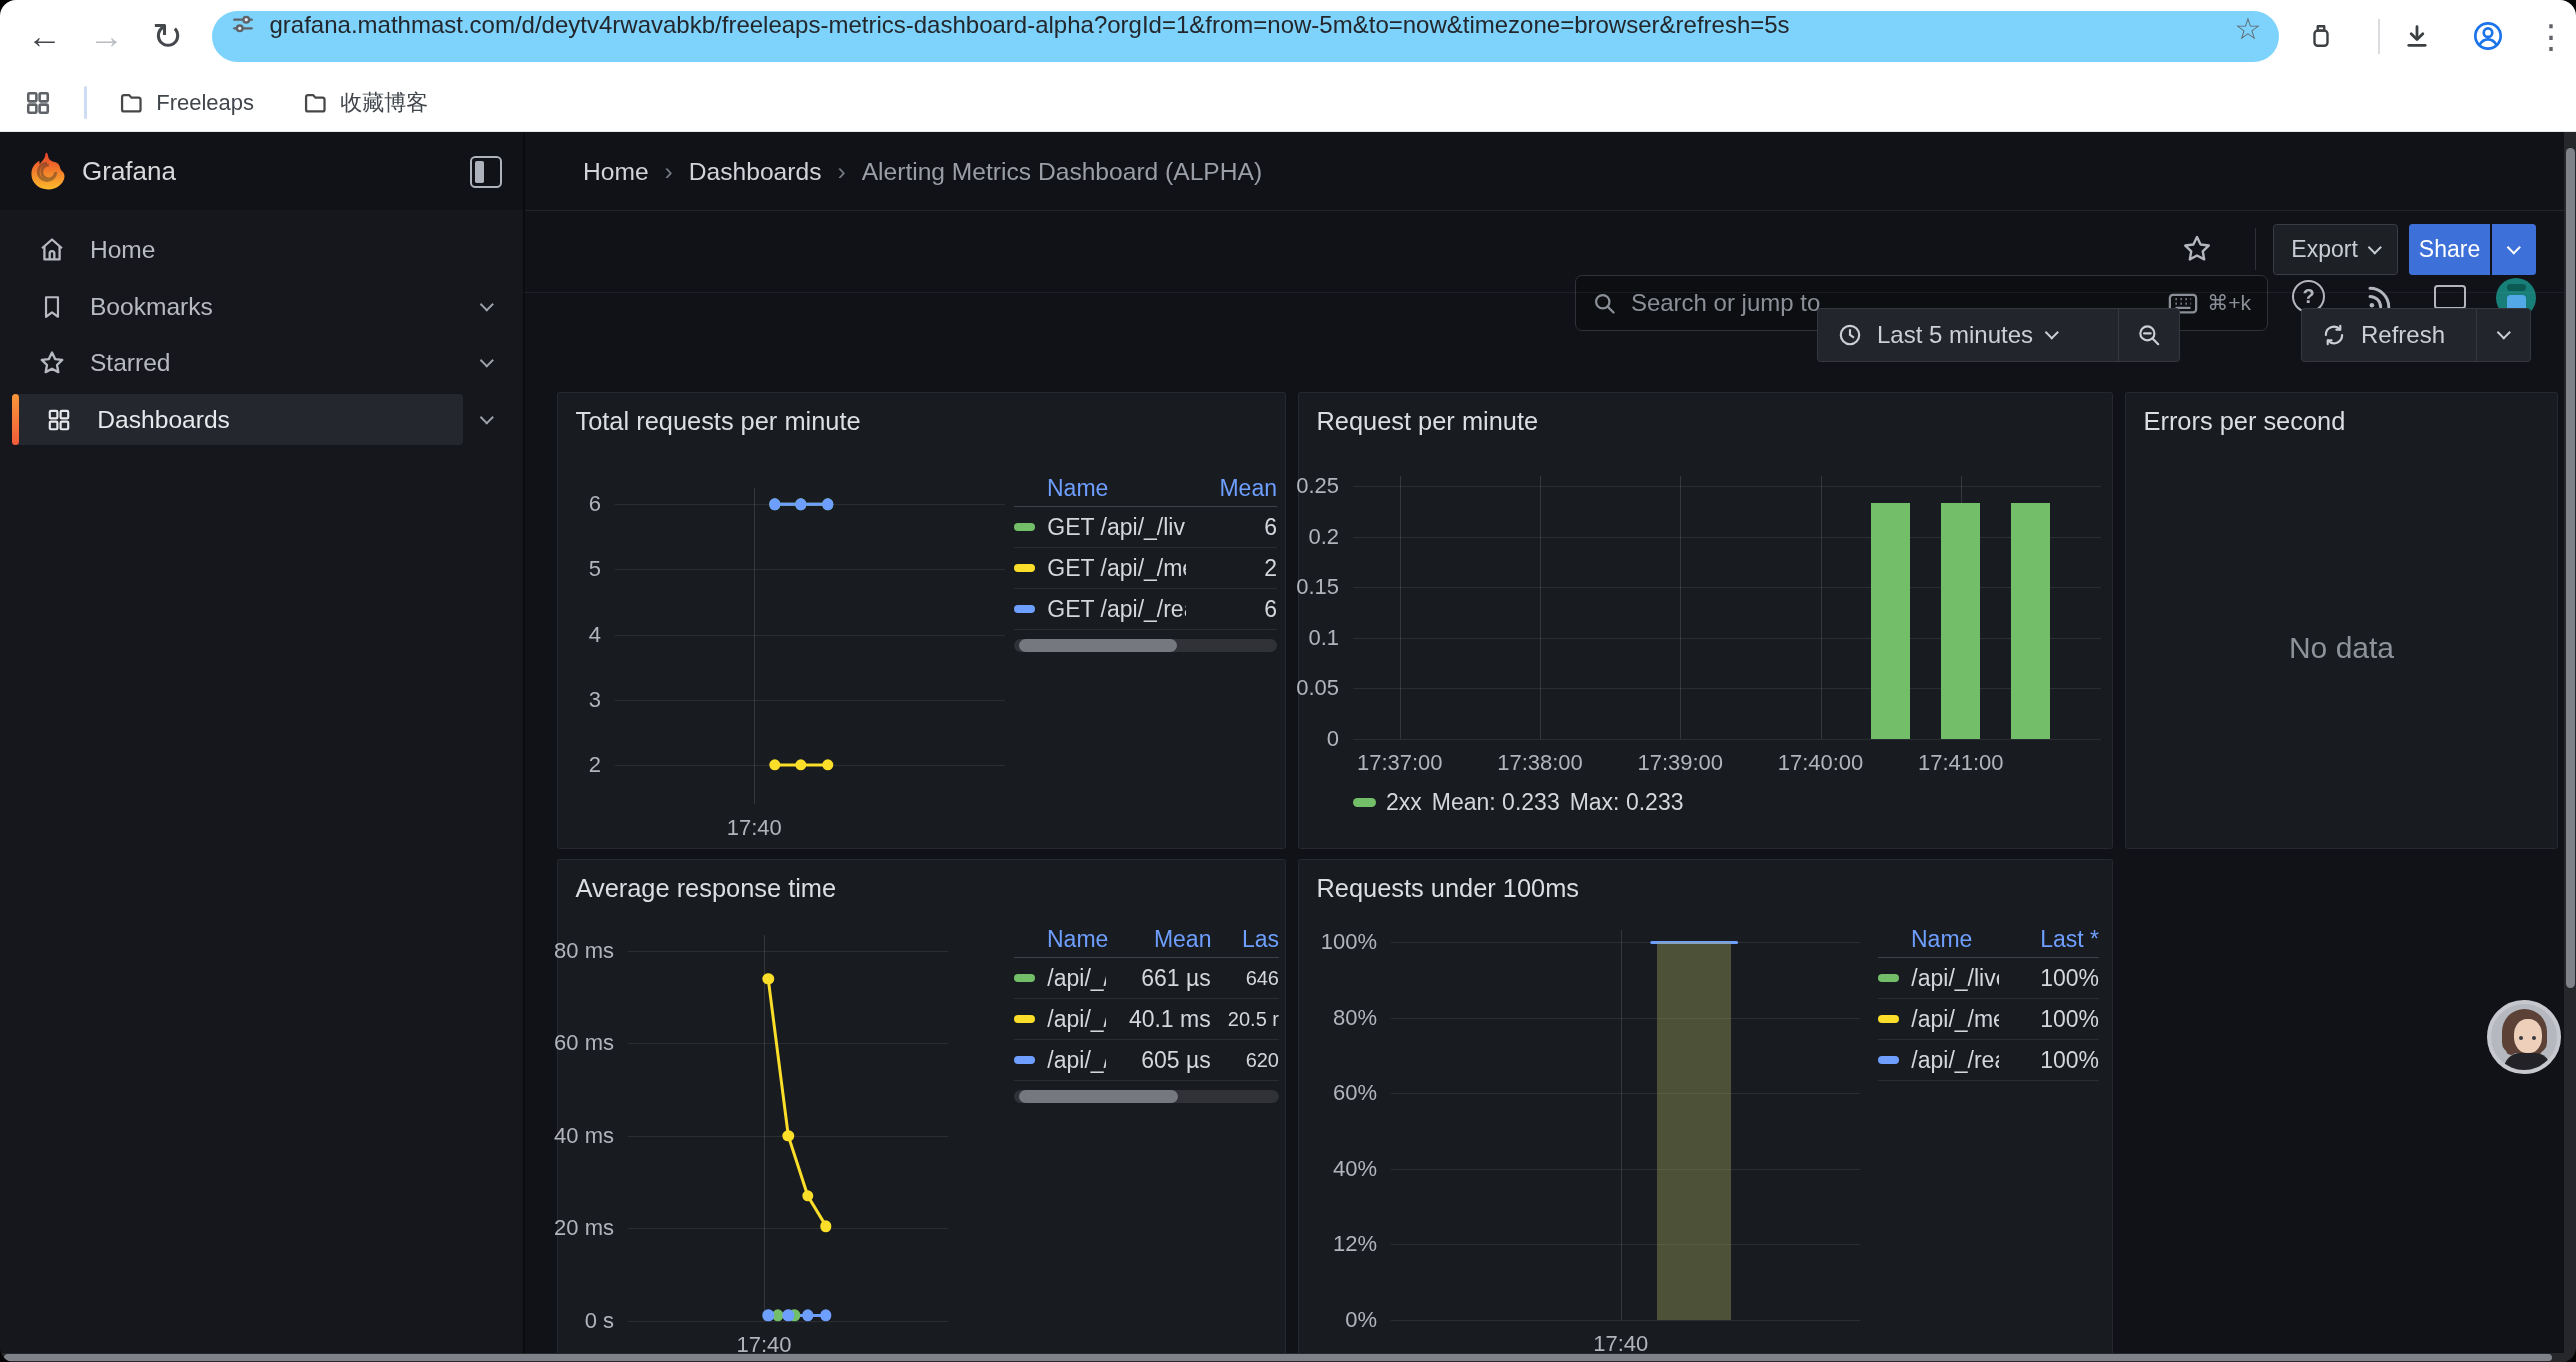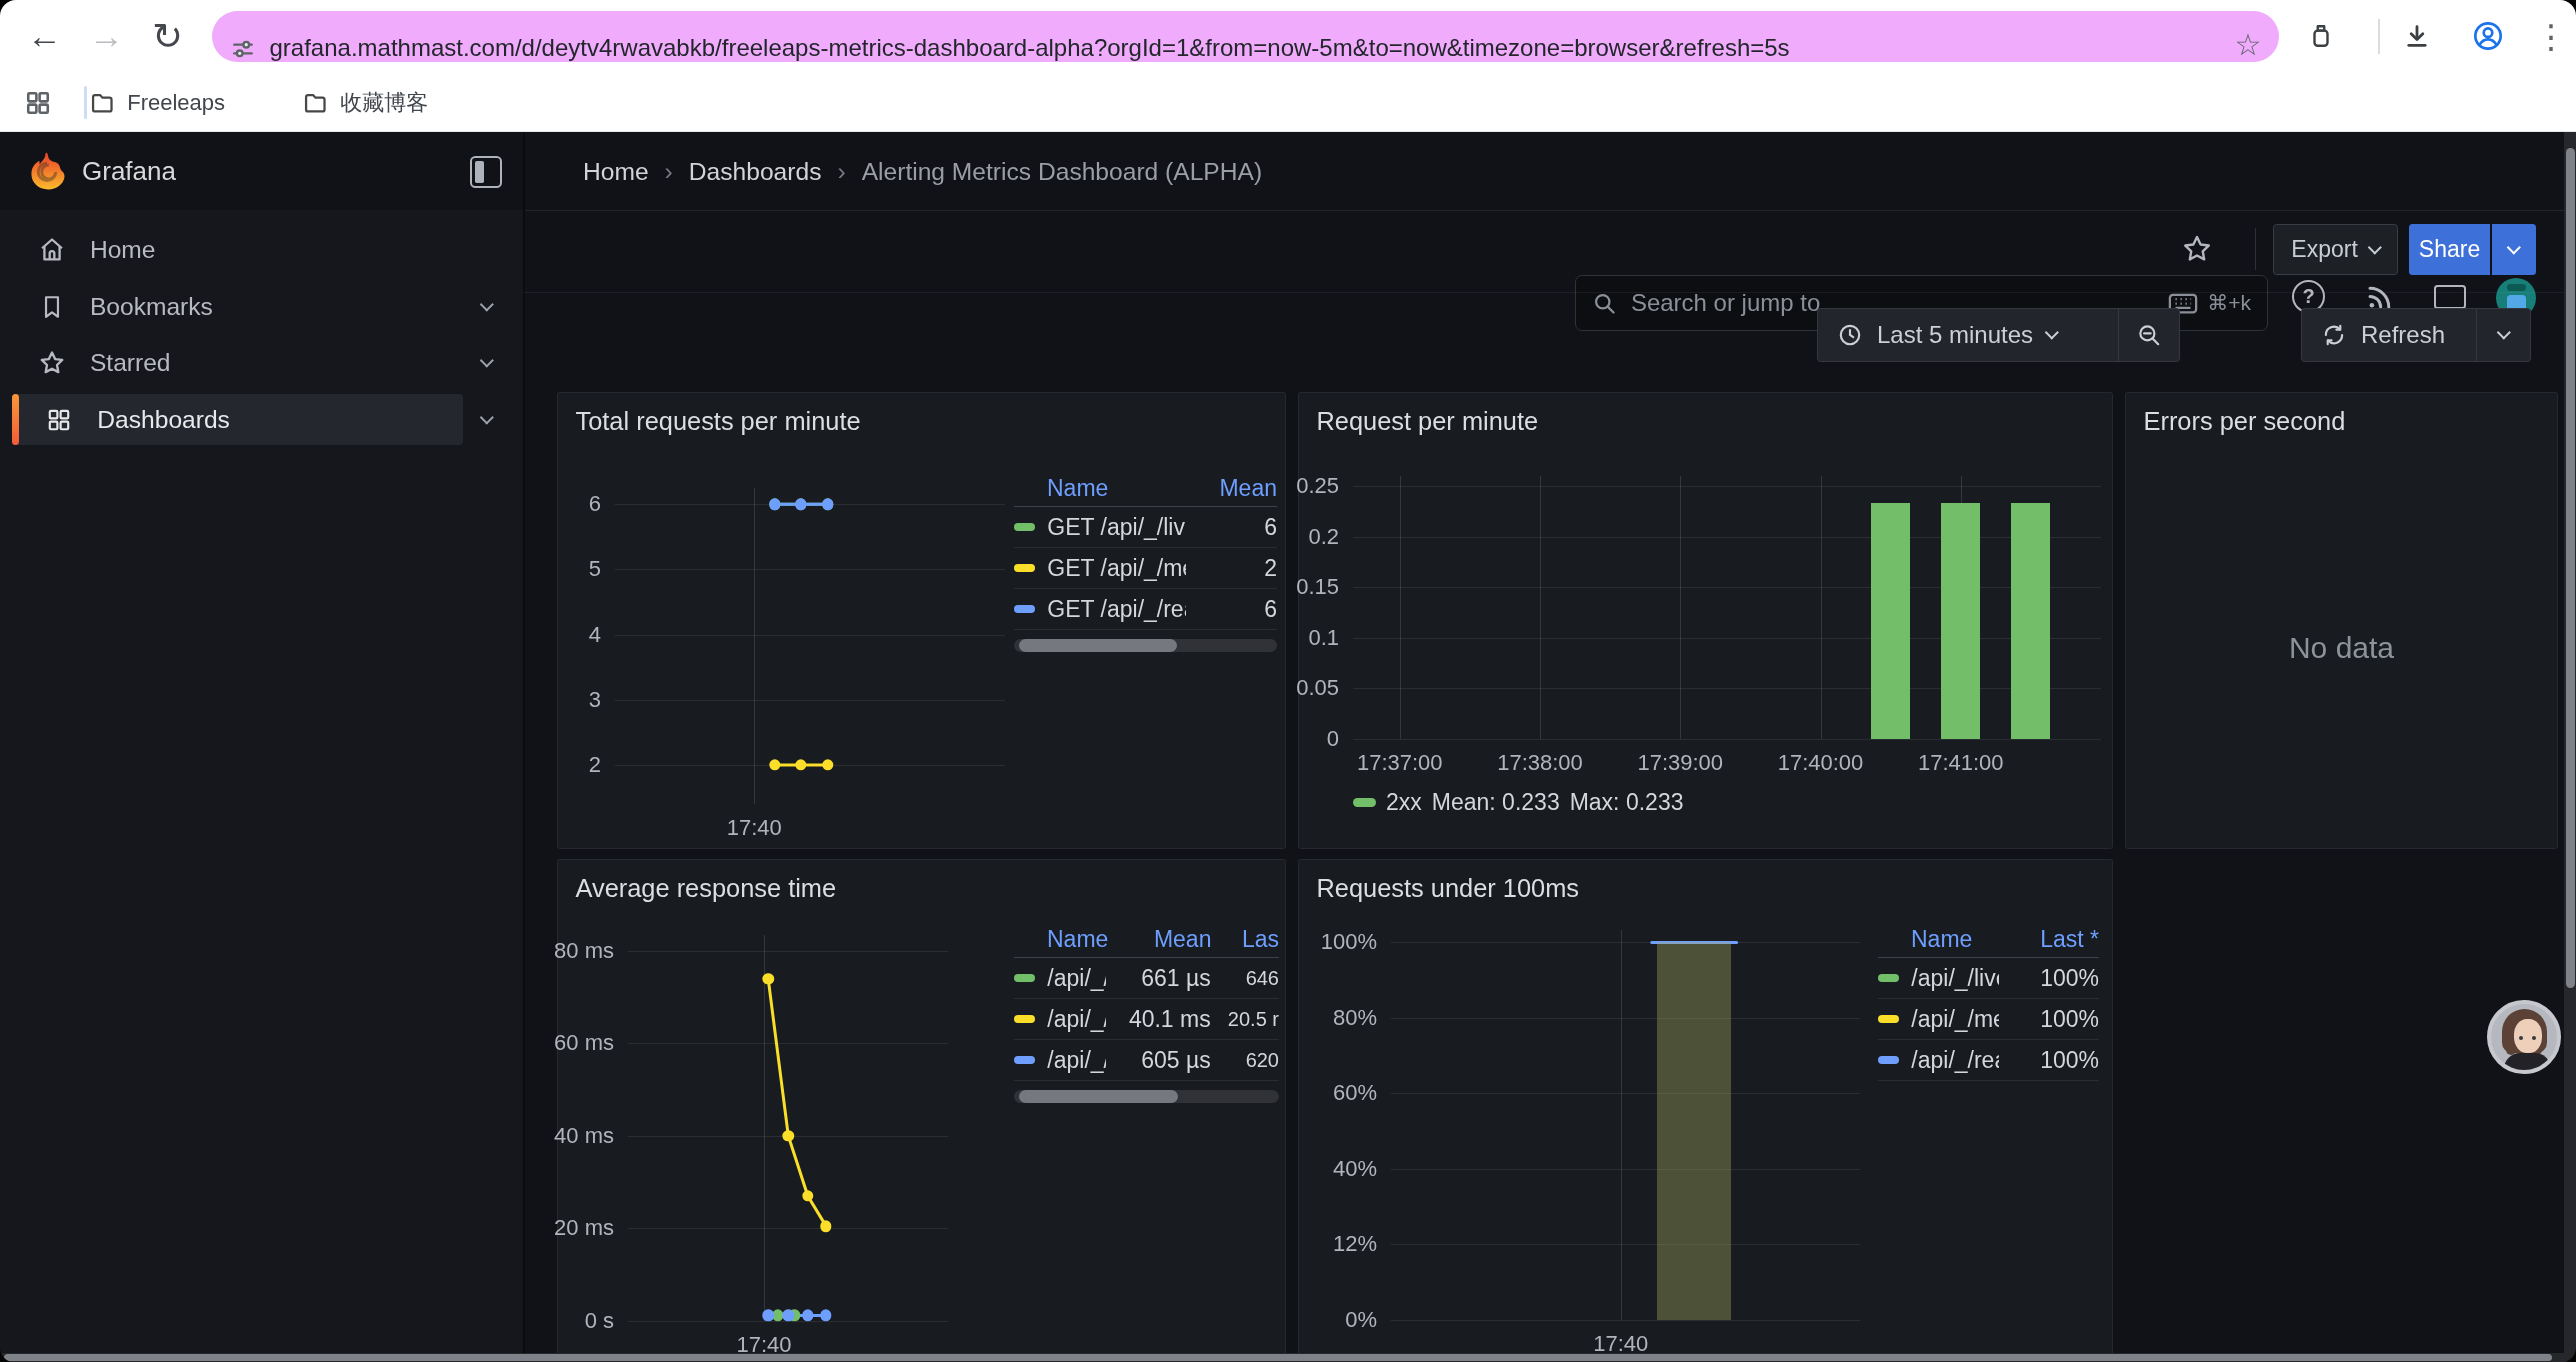--- a/index.html
+++ b/index.html
@@ -5,22 +5,22 @@
   html,body{margin:0;padding:0;background:#050505}
   *{box-sizing:border-box}
   .screen{position:relative;width:2576px;height:1363px;background:#111217;border-radius:16px;overflow:hidden;
     font-family:"Liberation Sans","DejaVu Sans",sans-serif}
 
   
   .btoolbar{position:absolute;left:0;top:0;right:0;height:74px;background:#ffffff}
   .navic{position:absolute;top:10.5px;width:51px;height:51px;display:flex;align-items:center;justify-content:center;
     font-size:35px;color:#44484d;border-radius:50%;cursor:pointer}
   .navic.fwd{color:#b9bdc2}
-  .omnibox{position:absolute;left:212px;top:11.4px;width:2067px;height:51px;background:#f0abfc;border-radius:25.4px;
-    display:flex;align-items:flex-end;padding:0 17.5px}
+  .omnibox{position:absolute;left:212px;top:11.4px;width:2067px;height:51px;background:#7dd3fc;border-radius:25.4px;
+    display:flex;align-items:flex-start;padding:0 17.5px}
   .omnibox .urltext{flex:1;font-size:24px;color:#23262b;white-space:nowrap;overflow:hidden;margin-left:14px}
   .omnibox .star{font-size:30px;color:#5f6368;margin-left:10.5px}
   .bicon{position:absolute;top:14px;width:44px;height:44px;display:flex;align-items:center;justify-content:center;color:#3c4043}
   .bdiv{position:absolute;left:2378px;top:19px;width:1.8px;height:35px;background:#dadce0}
   .dots{font-size:33px;color:#5f6368;letter-spacing:0}
 
   .bmbar{position:absolute;left:0;top:74px;right:0;height:58px;background:#ffffff;border-bottom:0.9px solid #e8eaed}
   .bmdiv{position:absolute;left:84px;top:12.3px;width:2.6px;height:33px;background:#cfdcf5;border-radius:1.8px}
   .bfold{position:absolute;top:7px;height:44px;display:flex;align-items:center;gap:12.3px;font-size:22px;color:#41464c;
     padding:0 12.3px;border-radius:22px;cursor:pointer}
@@ -187,21 +187,21 @@
   <div class="bmbar">
     <div class="bicon" style="left:16px;top:7px">
       <svg class="ic" width="26" height="26" viewBox="0 0 24 24" fill="none" stroke="#5f6368" stroke-width="2.4">
         <rect x="3" y="3" width="7.5" height="7.5" rx="1"></rect>
           <rect x="13.5" y="3" width="7.5" height="7.5" rx="1"></rect>
         <rect x="3" y="13.5" width="7.5" height="7.5" rx="1"></rect>
           <rect x="13.5" y="13.5" width="7.5" height="7.5" rx="1"></rect>
       </svg>
     </div>
     <div class="bmdiv"></div>
-    <div class="bfold" style="left:78px">
+    <div class="bfold" style="left:107px">
       <svg class="ic" width="24.6" height="24.6" viewBox="0 0 24 24" fill="none" stroke="#474747" stroke-width="2.2" stroke-linejoin="round">
         <path d="M3 6a2 2 0 0 1 2-2h5l2 2.5h7a2 2 0 0 1 2 2V18a2 2 0 0 1-2 2H5a2 2 0 0 1-2-2z"></path>
       </svg>
       <span>Freeleaps</span>
     </div>
     <div class="bfold" style="left:291px">
       <svg class="ic" width="24.6" height="24.6" viewBox="0 0 24 24" fill="none" stroke="#474747" stroke-width="2.2" stroke-linejoin="round">
         <path d="M3 6a2 2 0 0 1 2-2h5l2 2.5h7a2 2 0 0 1 2 2V18a2 2 0 0 1-2 2H5a2 2 0 0 1-2-2z"></path>
       </svg>
       <span>收藏博客</span>

